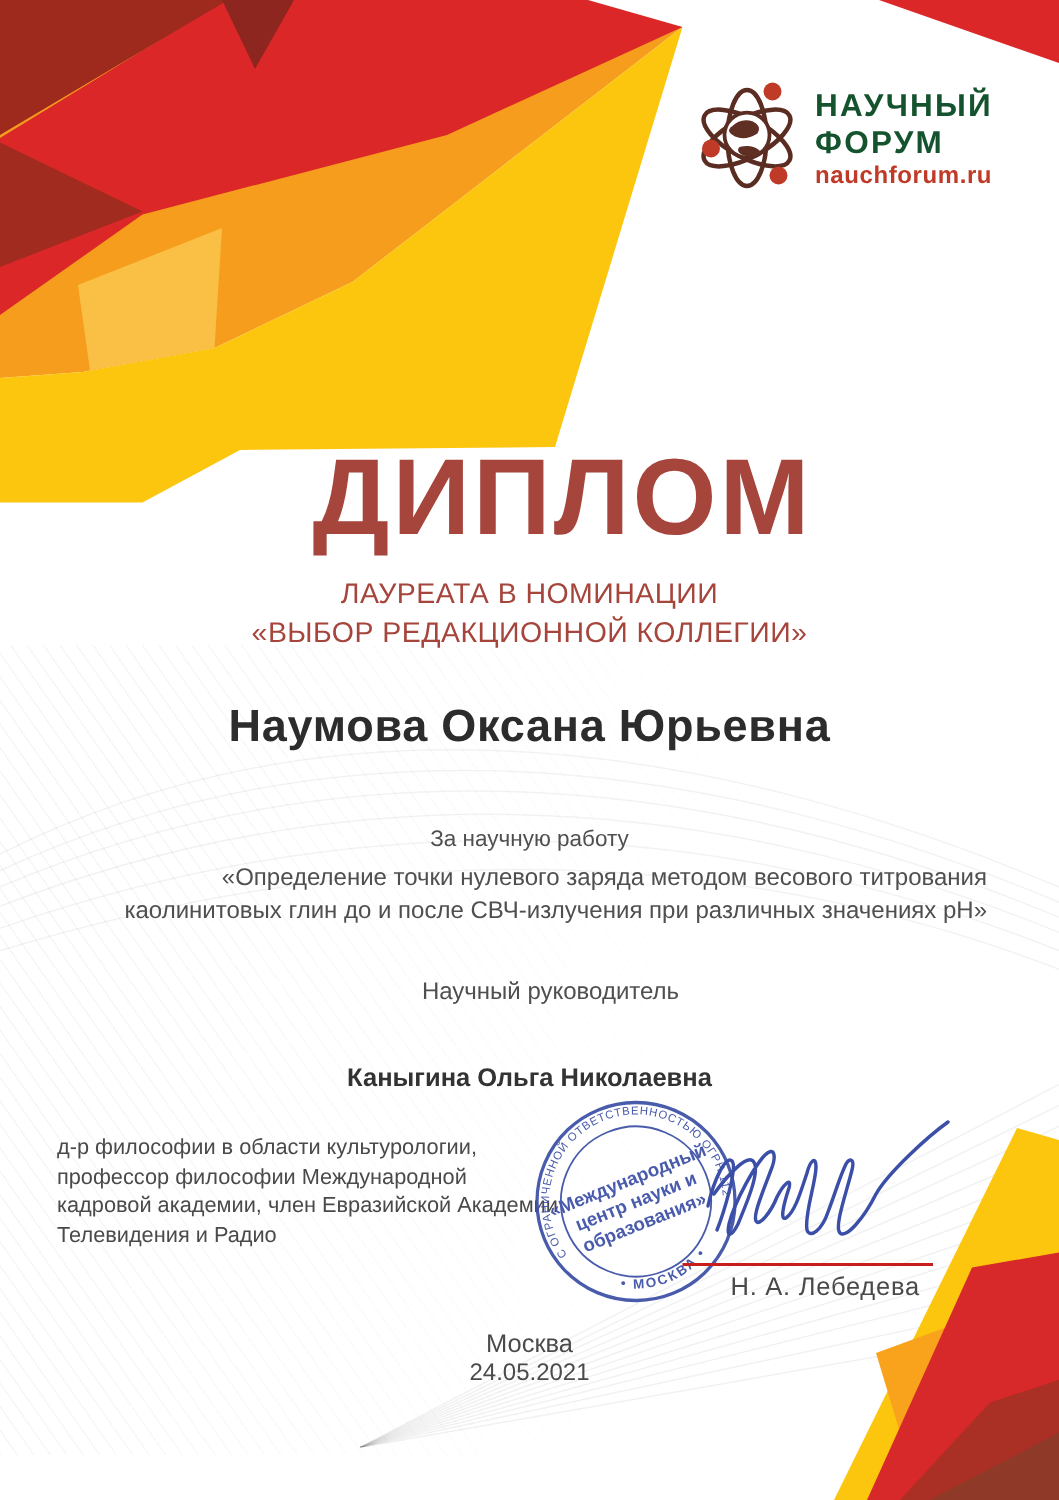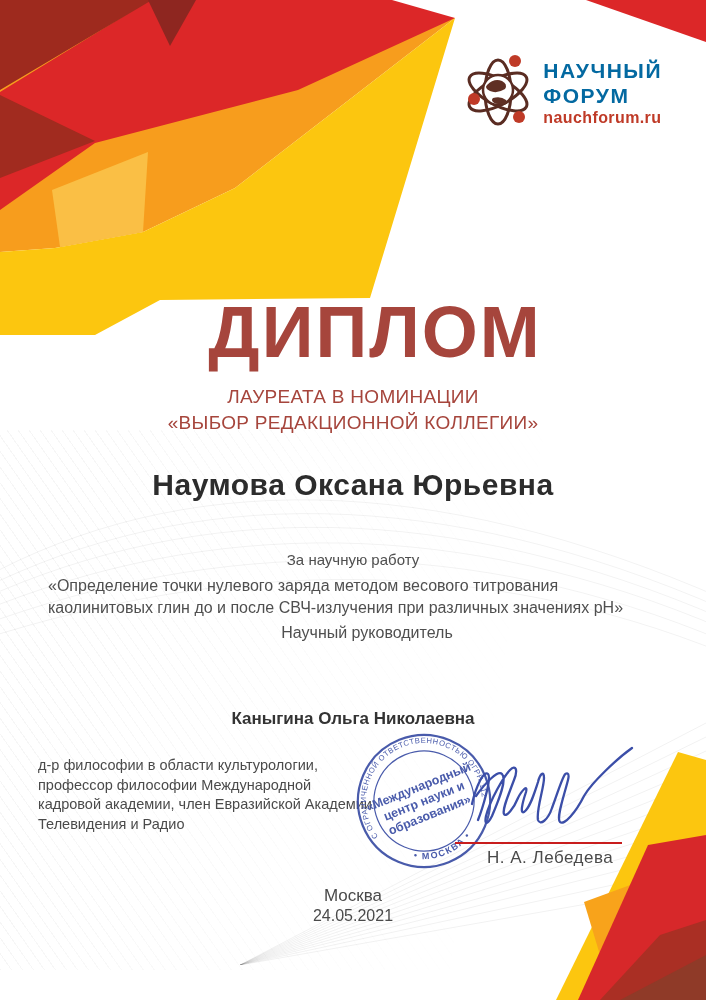--- a/index.html
+++ b/index.html
@@ -16,37 +16,37 @@
   }
   .swoosh{left:0;top:430px;width:706px;height:230px;z-index:0;}
   .fanlines{left:0;top:715px;width:706px;height:250px;z-index:0;}
   .corner-tl{left:0;top:0;width:470px;height:340px;z-index:1;}
   .corner-tr{right:0;top:0;width:120px;height:45px;z-index:1;}
   .corner-br{right:0;bottom:0;width:286px;height:260px;z-index:1;}
 
   
   .logo-row{position:absolute;top:46px;right:44px;display:flex;align-items:center;gap:10px;z-index:2;}
   .logo-text{text-align:left;}
-  .brand{font-size:21px;font-weight:bold;color:#0369a1;letter-spacing:1.5px;line-height:25px;}
+  .brand{font-size:21px;font-weight:bold;color:#14532d;letter-spacing:1.5px;line-height:25px;}
   .site{font-size:16px;font-weight:bold;color:#bf3a27;letter-spacing:.4px;margin-top:1px;}
   .conf{position:absolute;top:140px;right:36px;width:360px;text-align:right;z-index:2;
         color:#8f8f8f;font-size:15.5px;line-height:19.5px;letter-spacing:.2px;}
 
   
   .title{position:absolute;top:294px;left:0;width:706px;text-align:center;z-index:2;
          font-size:72px;line-height:76px;font-weight:800;letter-spacing:2px;color:#a6453c;margin-left:22px;}
   .nomination{position:absolute;top:384px;left:0;width:706px;text-align:center;z-index:2;
               font-size:19px;line-height:26px;color:#a6453c;letter-spacing:.3px;}
   .recipient{position:absolute;top:468px;left:0;width:706px;text-align:center;z-index:2;
              font-size:30px;font-weight:bold;color:#2c2c2c;letter-spacing:.5px;}
   .work-intro{position:absolute;top:551px;left:0;width:706px;text-align:center;z-index:2;
               font-size:15px;color:#4f4f4f;}
-  .work-title{position:absolute;top:575px;left:48px;width:610px;text-align:left;z-index:2;
+  .work-title{position:absolute;top:575px;left:48px;width:610px;text-align:right;z-index:2;
               font-size:16px;line-height:22px;color:#4f4f4f;}
-  .sup-label{position:absolute;top:624px;left:0;width:706px;text-align:center;z-index:2;
+  .sup-label{position:absolute;top:653px;left:0;width:706px;text-align:center;z-index:2;
              font-size:16px;color:#4f4f4f;padding-left:28px;}
   .sup-name{position:absolute;top:673px;left:0;width:706px;text-align:center;z-index:2;
             font-size:17px;font-weight:bold;color:#333333;margin-top:36px;}
 
   
   .credentials{position:absolute;top:756px;left:38px;width:334px;z-index:2;
                font-size:14.5px;line-height:19.5px;color:#4a4a4a;}
   .stamp{position:absolute;left:349px;top:726px;width:150px;height:150px;z-index:2;opacity:.93;}
   .sig{position:absolute;left:462px;top:740px;width:180px;height:100px;z-index:3;}
   .sig-line{position:absolute;left:455px;top:842px;width:167px;height:2px;background:#c81d1d;z-index:2;}

